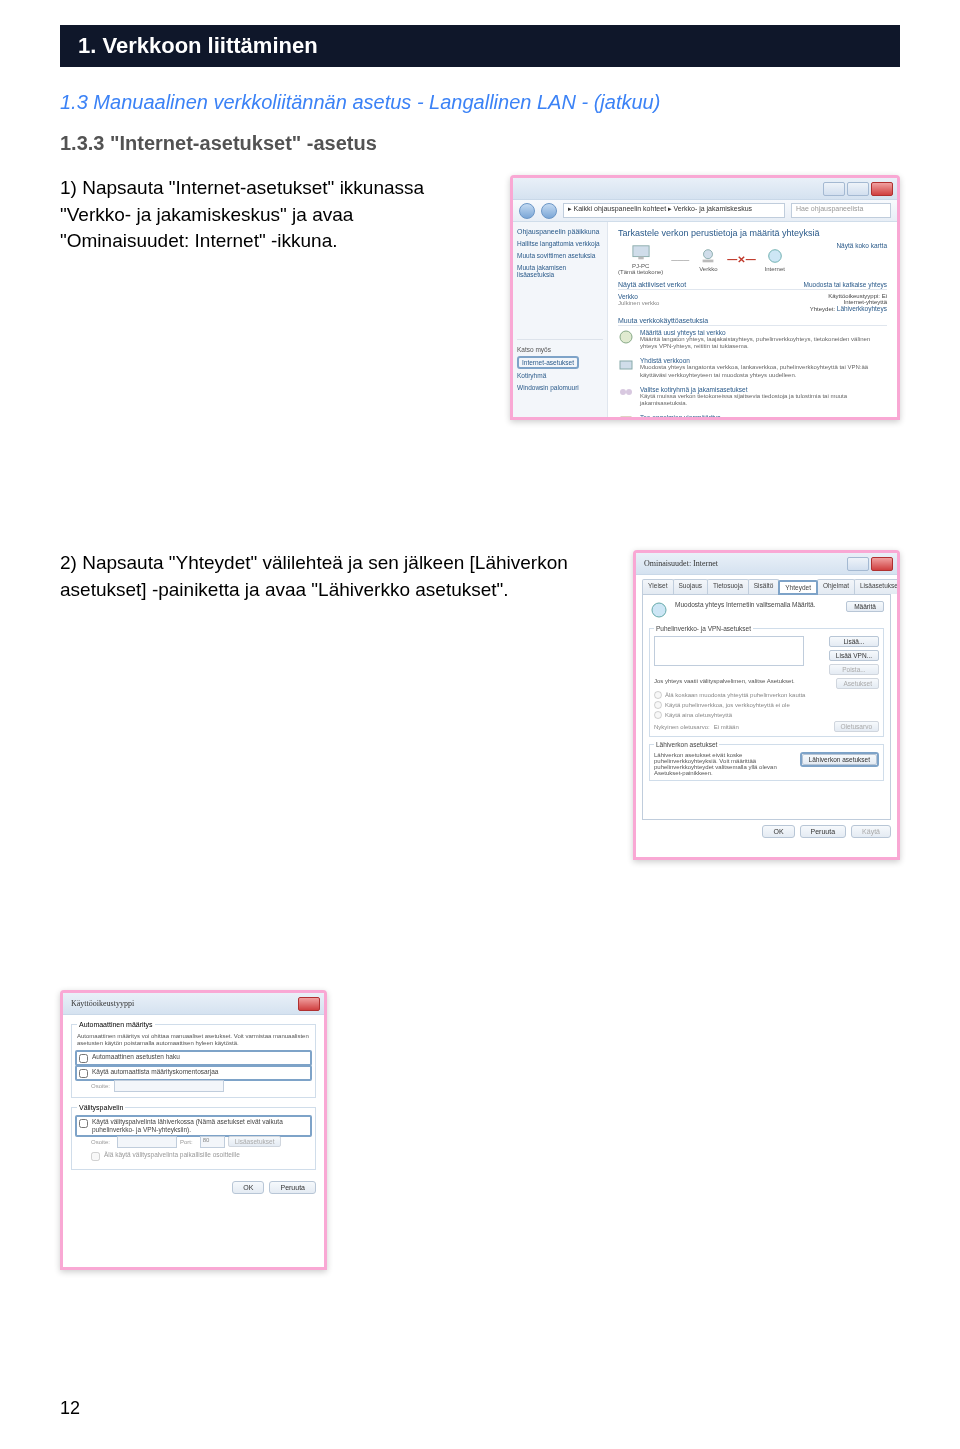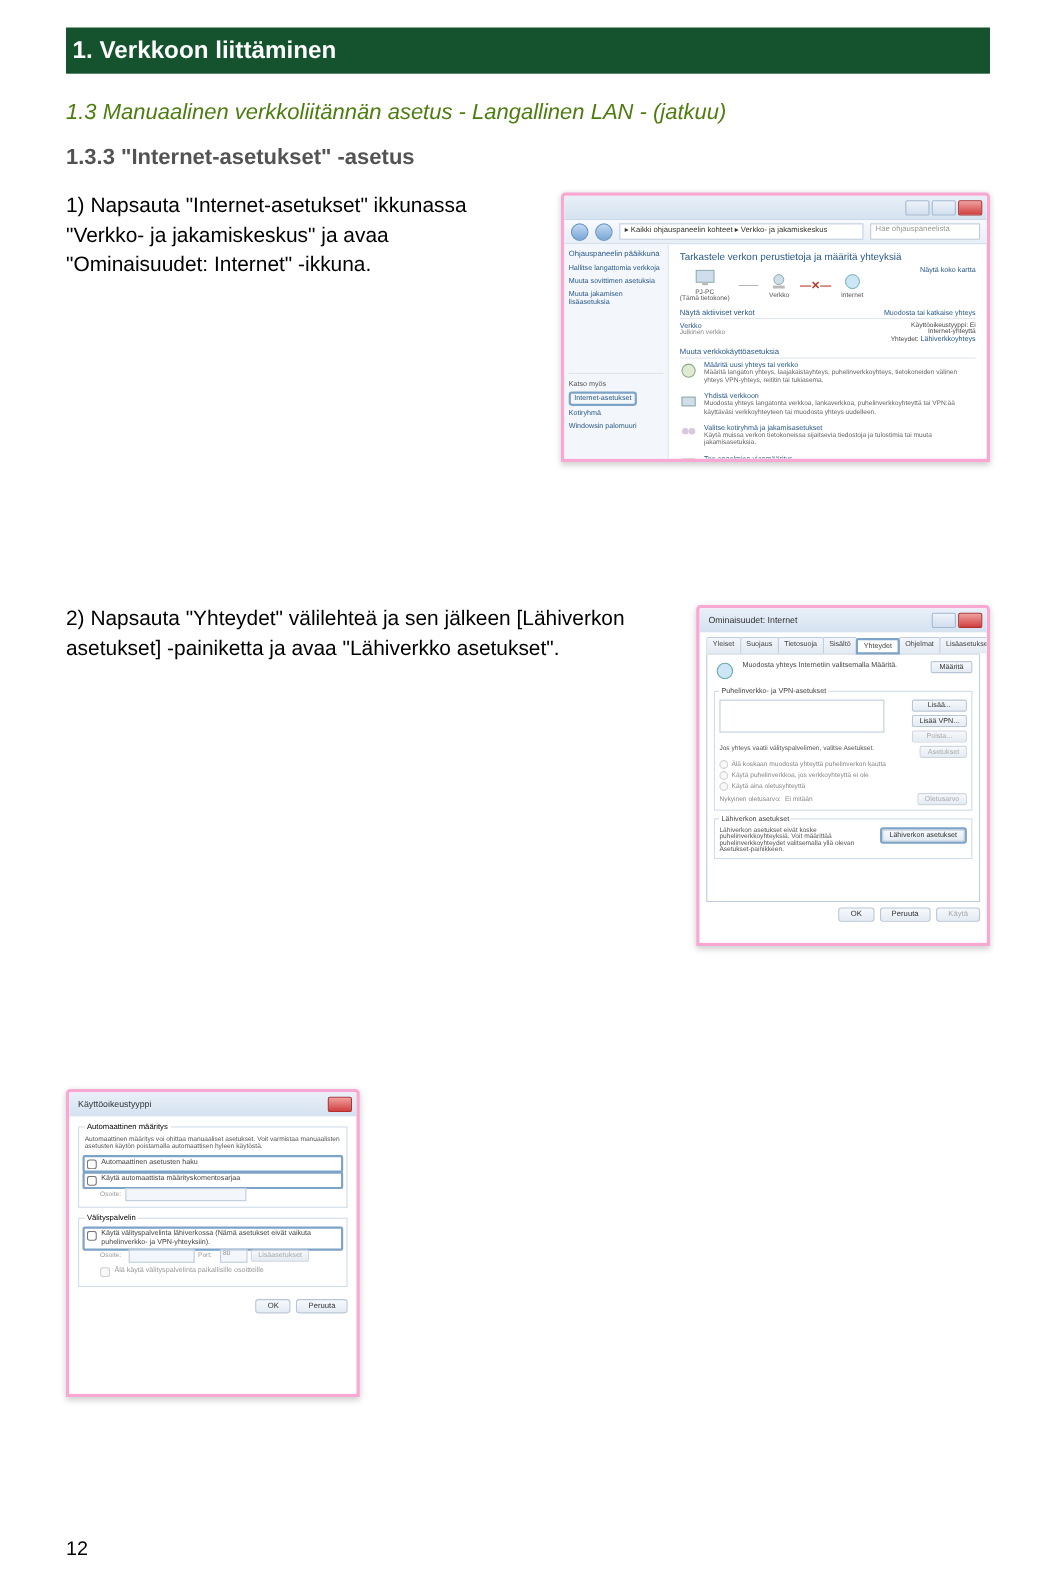--- a/index.html
+++ b/index.html
@@ -6,31 +6,31 @@
     body {
       width: 960px;
       height: 1449px;
       background: #fff;
       font-family: Arial, Helvetica, sans-serif;
       color: #000;
       padding: 25px 60px 40px 60px;
       position: relative;
     }
     .section-header {
-      background: #14532d;
-      padding: 8px 6px;
+      background: #0f172a;
+      padding: 8px 18px;
       margin-bottom: 24px;
     }
     .section-header .title {
       color: #fff;
       font-weight: bold;
       font-size: 22px;
     }
     .subtitle {
-      color: #4d7c0f;
+      color: #3b82f6;
       font-style: italic;
       font-size: 20px;
       margin-bottom: 18px;
     }
     .subheading {
       color: #535353;
       font-weight: bold;
       font-size: 20px;
       margin-bottom: 20px;
     }
@@ -89,20 +89,21 @@
       background: linear-gradient(#eef3f9, #d2dfef);
       border: 1px solid #a4b9d2;
       border-radius: 2px;
     }
     .win-btn.close { background: linear-gradient(#f0a0a0, #d04040); border-color: #b03030; }
     .win-titlebar .ttl {
       font-size: 8px;
       color: #333;
       margin-right: auto;
       margin-left: 4px;
+      font-family: Liberation Serif, serif;
     }
     .win-toolbar {
       height: 22px;
       background: linear-gradient(#f8fafd, #e8eef6);
       border-bottom: 1px solid #d0dDEA;
       display: flex;
       align-items: center;
       padding: 0 6px;
       gap: 6px;
     }

